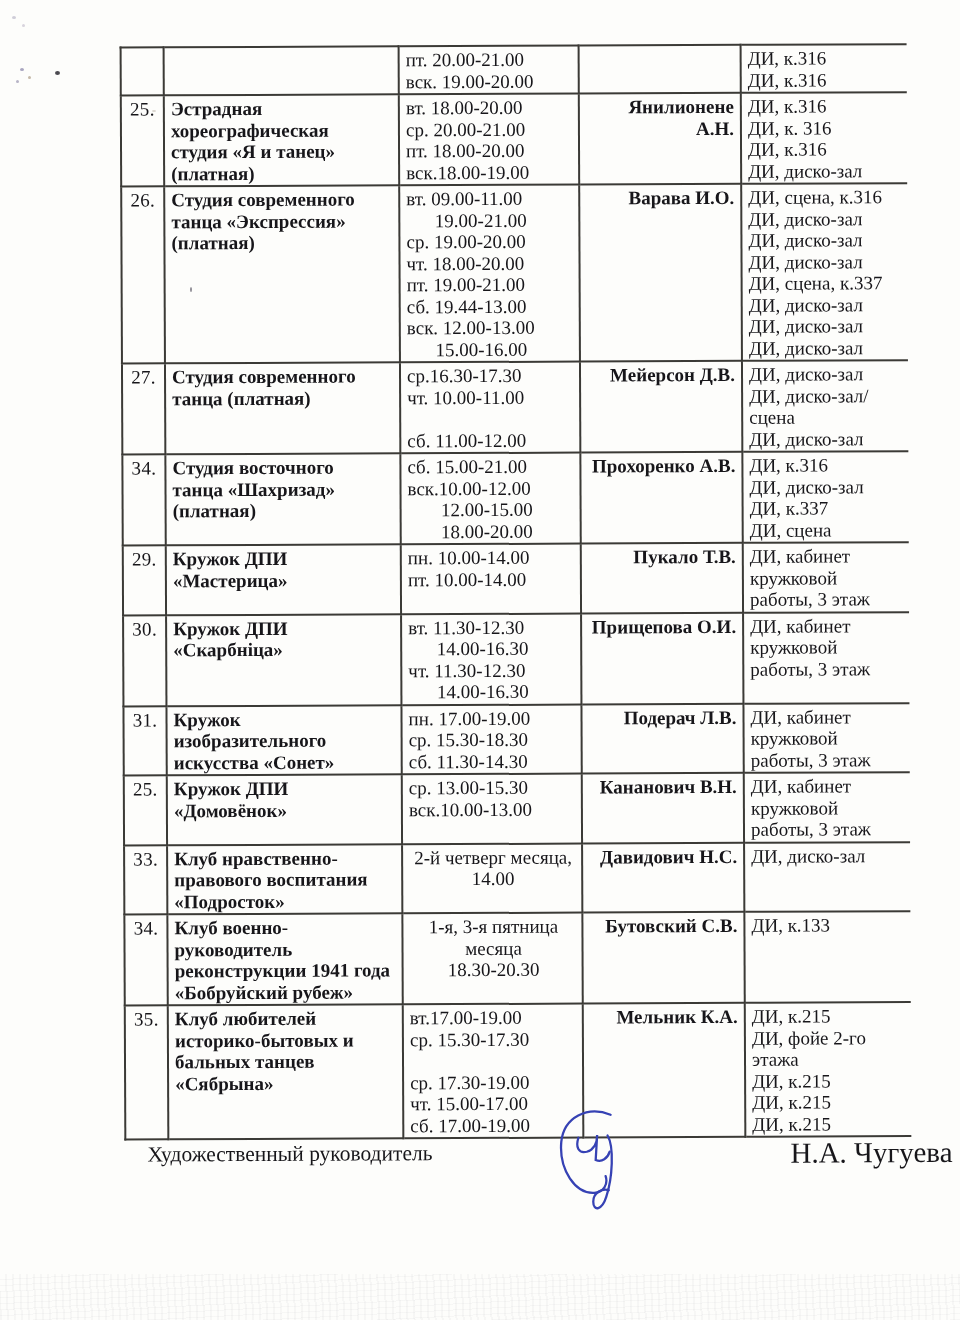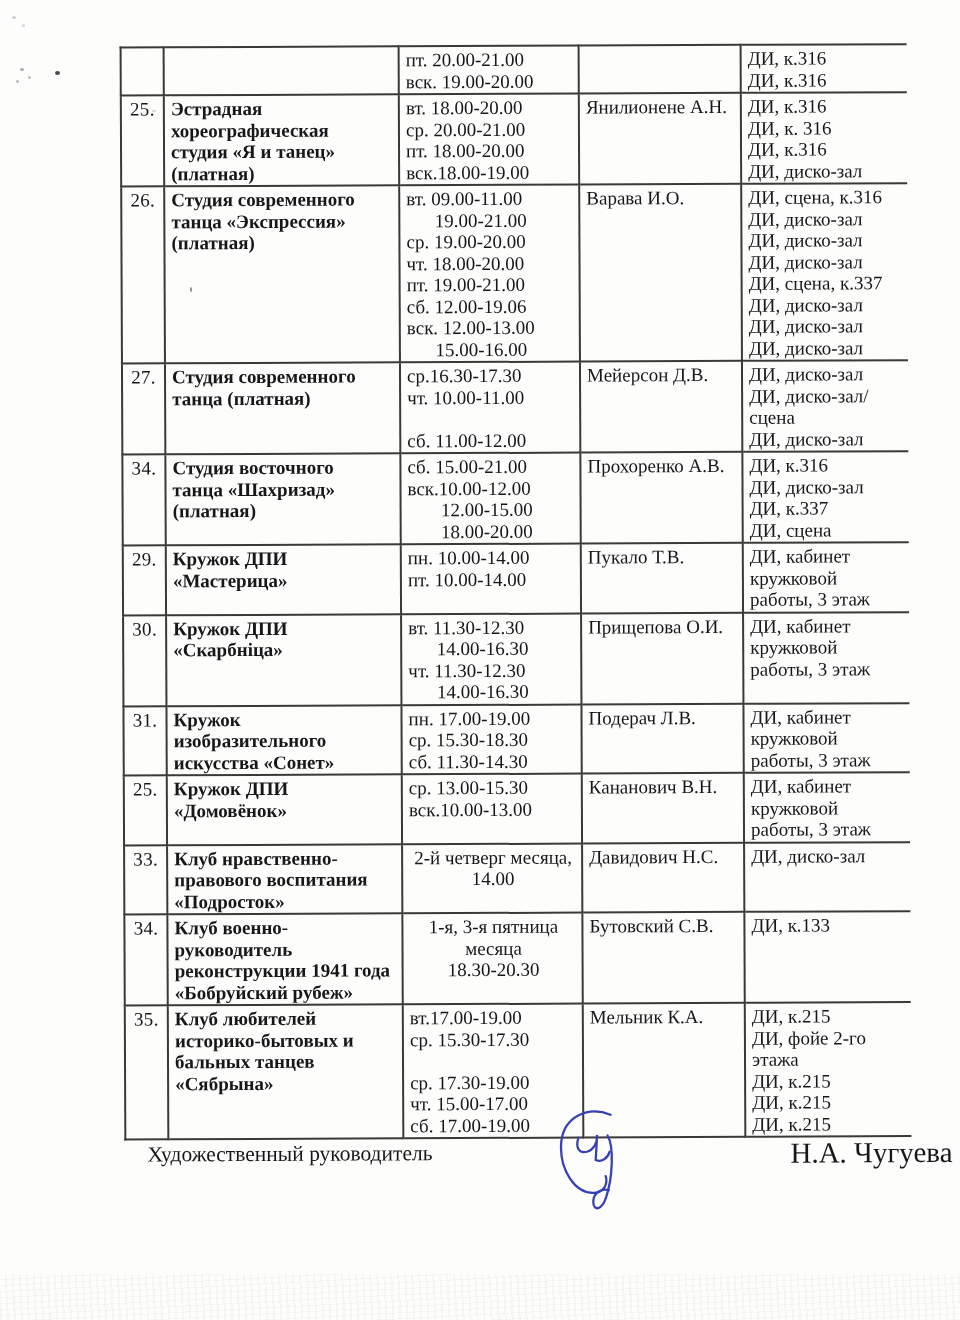--- a/index.html
+++ b/index.html
@@ -23,21 +23,21 @@
     padding:2px 6px 1px 6px;
     font-size:19px; line-height:21.5px;
   }
   table.sched td:last-child { border-right:none;margin-top:24px; }
   .line { min-height:21.5px; white-space:pre; }
 
   td.c-num  { padding-left:8px;  font-size:20px; letter-spacing:.3px;text-align:center; }
   td.c-name { padding-left:9px;  font-weight:bold; }
   td.c-sched{ padding-left:11px; }
   td.c-sched.center { text-align:center; padding-left:2px; padding-right:0; }
-  td.c-leader{ text-align:left; padding-left:2px; padding-right:2px; }
+  td.c-leader{ text-align:right; padding-left:2px; padding-right:2px;font-weight:bold; }
   td.c-loc  { padding-left:9px; }
 
   .footer-left  { position:absolute; left:145px; top:1141px; font-size:21.5px; }
   .footer-right { position:absolute; left:788px; top:1138px; font-size:29px; }
   .signature    { position:absolute; left:548px; top:1108px; }
 
   .speck { position:absolute; border-radius:50%; }
   .s1 { left:20px;  top:68px;  width:4px; height:3px; background:#a9a6c0; }
   .s2 { left:28px;  top:76px;  width:3px; height:3px; background:#c5b9a8; }
   .s3 { left:16px;  top:80px;  width:3px; height:3px; background:#b7b4c6; }
@@ -111,21 +111,21 @@
               <div class="line">Студия современного</div>
               <div class="line">танца «Экспрессия»</div>
               <div class="line">(платная)</div>
             </td>
             <td class="c-sched">
               <div class="line">вт. 09.00-11.00</div>
               <div class="line">      19.00-21.00</div>
               <div class="line">ср. 19.00-20.00</div>
               <div class="line">чт. 18.00-20.00</div>
               <div class="line">пт. 19.00-21.00</div>
-              <div class="line">сб. 12.00-19.06</div>
+              <div class="line">сб. 19.44-13.00</div>
               <div class="line">вск. 12.00-13.00</div>
               <div class="line">      15.00-16.00</div>
             </td>
             <td class="c-leader">Варава И.О.</td>
             <td class="c-loc">
               <div class="line">ДИ, сцена, к.316</div>
               <div class="line">ДИ, диско-зал</div>
               <div class="line">ДИ, диско-зал</div>
               <div class="line">ДИ, диско-зал</div>
               <div class="line">ДИ, сцена, к.337</div>

